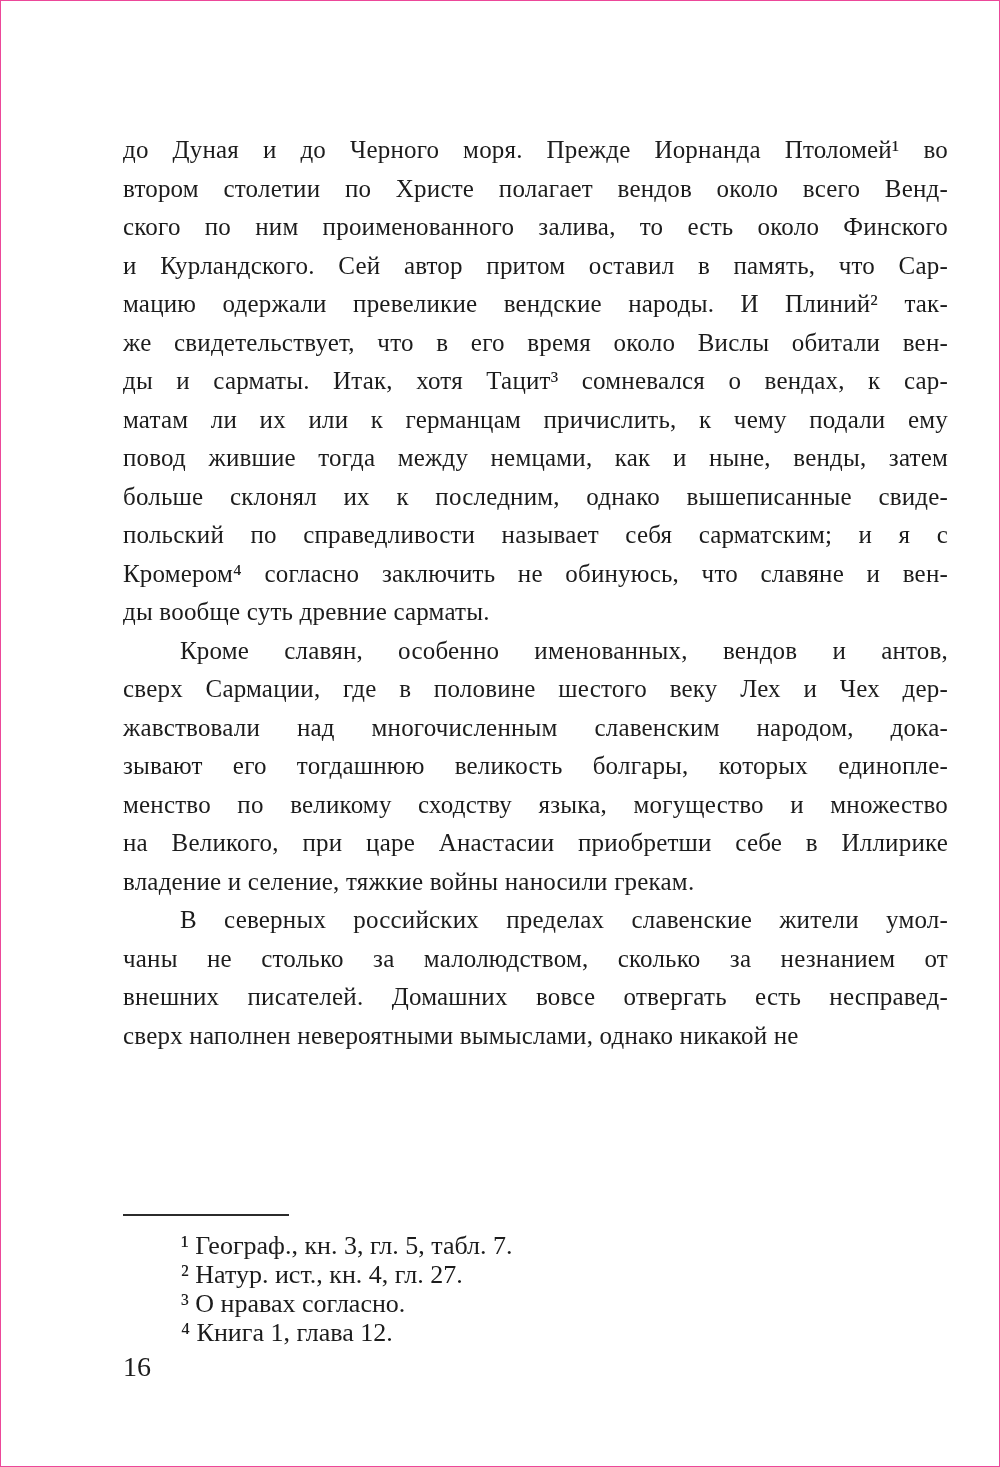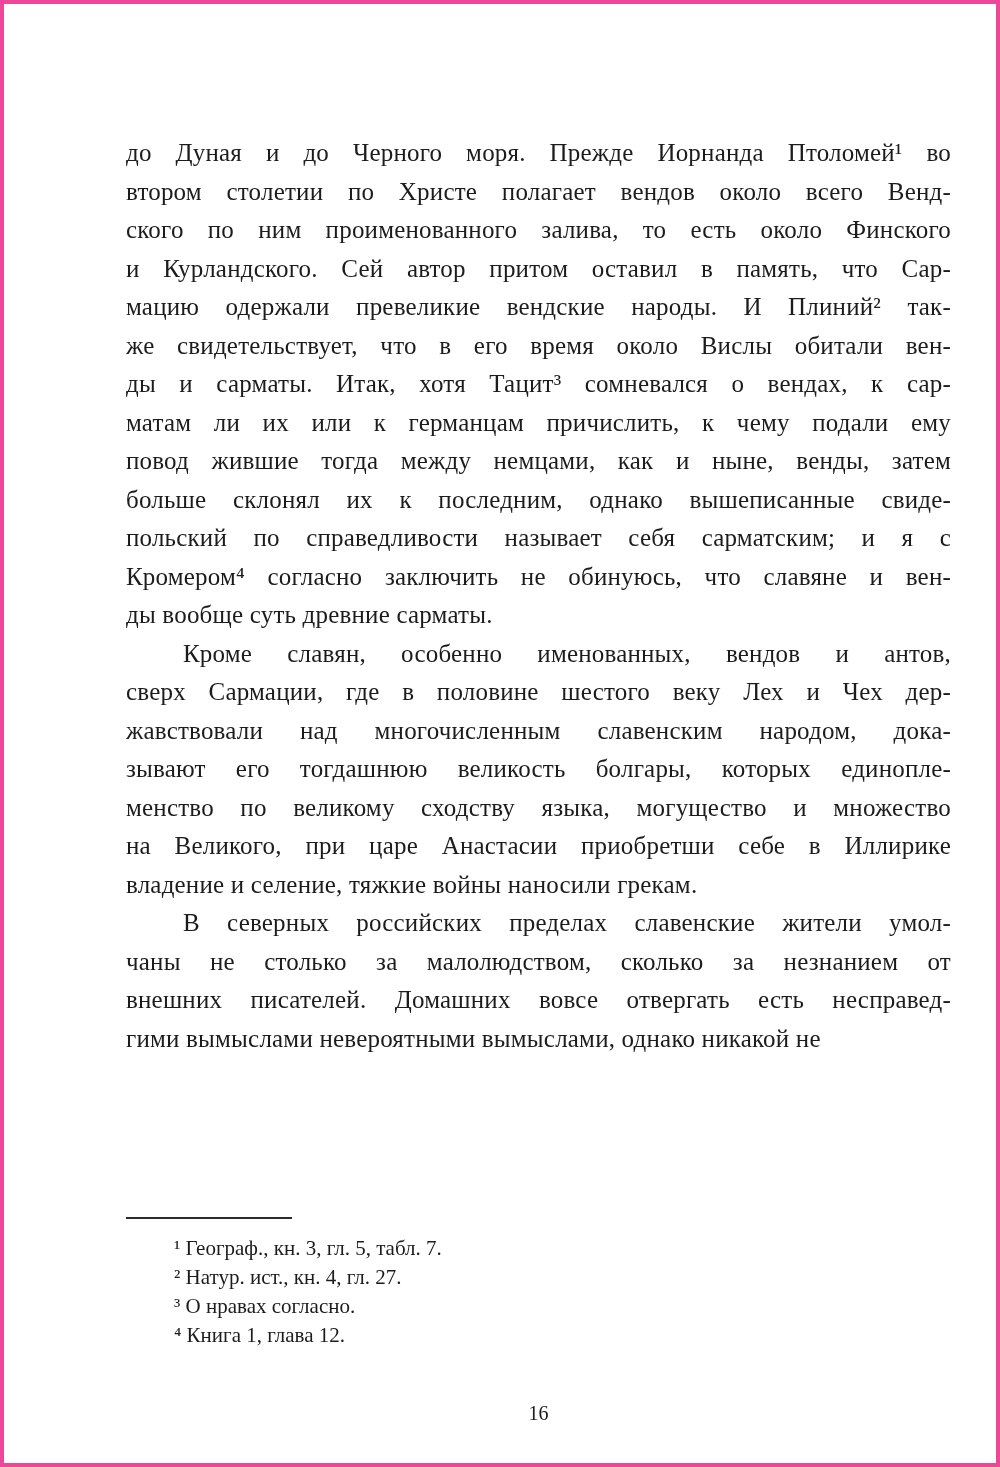--- a/index.html
+++ b/index.html
@@ -8,21 +8,21 @@
     width: 1000px;
     height: 1467px;
     font-family: "Liberation Serif", "DejaVu Serif", serif;
     color: #1c1c1c;
   }
   .page {
     position: relative;
     width: 1000px;
     height: 1467px;
     background: #ffffff;
-    border: 4px solid #ec4899;
+    border: 1px solid #ec4899;
     overflow: hidden;
   }
   .text-block {
     position: absolute;
     left: 122px;
     top: 130px;
     width: 825px;
     font-size: 25px;
     line-height: 38.5px;
     letter-spacing: 0.2px;
@@ -41,36 +41,35 @@
   .footnote-rule {
     position: absolute;
     left: 122px;
     top: 1213px;
     width: 166px;
     height: 2px;
     background: #2b2b2b;
   }
   .footnotes {
     position: absolute;
-    left: 170px;
+    left: 180px;
     top: 1230px;
     width: 700px;
-    font-size: 21px;
+    font-size: 26px;
     line-height: 29px;
   }
   .footnote { text-align: left; }
   .page-number {
     position: absolute;
     left: 122px;
     top: 1350px;
     width: 825px;
-    text-align: center;
-    font-size: 20px;
+    text-align: left;
+    font-size: 28px;
     color: #1c1c1c;
-    margin-top: 48px;
   }
 </style>
 </head>
 <body>
 
 <div class="page">
 
   <div class="text-block">
       <div class="paragraph">
         <div class="line">до Дуная и до Черного моря. Прежде Иорнанда Птоломей¹ во</div>
@@ -93,21 +92,21 @@
         <div class="line">жавствовали над многочисленным славенским народом, дока-</div>
         <div class="line">зывают его тогдашнюю великость болгары, которых единопле-</div>
         <div class="line">менство по великому сходству языка, могущество и множество</div>
         <div class="line">на Великого, при царе Анастасии приобретши себе в Иллирике</div>
         <div class="line last">владение и селение, тяжкие войны наносили грекам.</div>
       </div>
       <div class="paragraph">
         <div class="line first-indent">В северных российских пределах славенские жители умол-</div>
         <div class="line">чаны не столько за малолюдством, сколько за незнанием от</div>
         <div class="line">внешних писателей. Домашних вовсе отвергать есть несправед-</div>
-        <div class="line last">гими вымыслами невероятными вымыслами, однако никакой не</div>
+        <div class="line last">сверх наполнен невероятными вымыслами, однако никакой не</div>
       </div>
     </div>
 
   <div class="footnote-rule"></div>
 
   <div class="footnotes">
     <div class="footnote">¹ Географ., кн. 3, гл. 5, табл. 7.</div>
     <div class="footnote">² Натур. ист., кн. 4, гл. 27.</div>
     <div class="footnote">³ О нравах согласно.</div>
     <div class="footnote">⁴ Книга 1, глава 12.</div>

